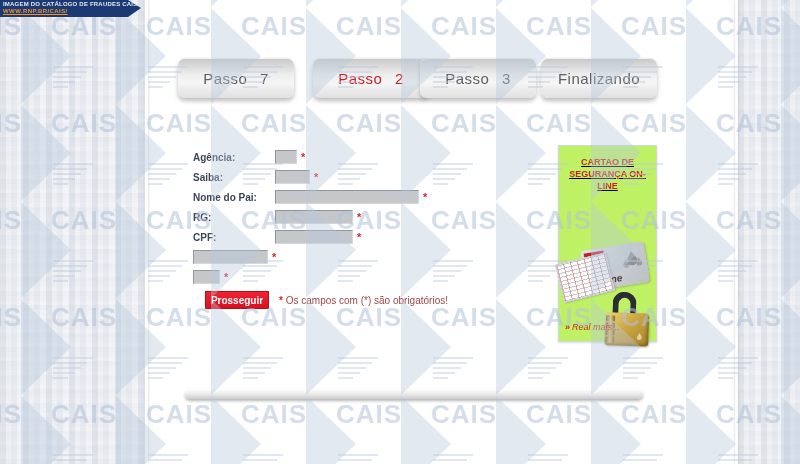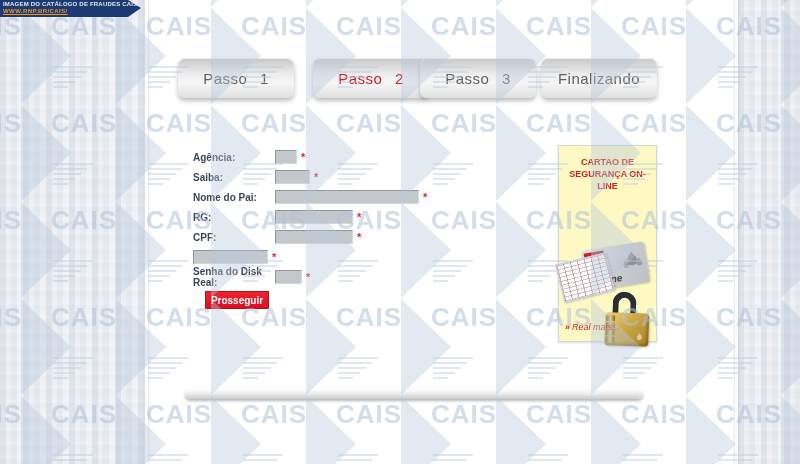--- a/index.html
+++ b/index.html
@@ -58,22 +58,22 @@
   .req{color:#e01e28;font-size:11px;font-weight:bold;margin-left:4px;line-height:10px;}
   .btnrow{position:absolute;left:205px;top:291px;z-index:10;display:flex;align-items:center;}
   .btn{width:62px;height:16px;background:linear-gradient(180deg,#ef2433,#d8101f);
        border:1px solid #b30e1a;color:#ffffff;font-size:10px;font-weight:bold;
        display:flex;align-items:center;justify-content:center;cursor:pointer;}
   .note{margin-left:10px;font-size:10px;color:#a04545;}
   .note .mark{color:#e01e28;font-weight:bold;}
 
   
   .scard{position:absolute;left:558px;top:145px;width:99px;height:197px;z-index:10;
-         background:#fef9c3;border:1px solid #d3d6db;box-shadow:0 1px 2px rgba(150,155,165,.35);
-         box-sizing:border-box;overflow:visible;}
+         background:#bef264;border:1px solid #d3d6db;box-shadow:0 1px 2px rgba(150,155,165,.35);
+         box-sizing:border-box;overflow:visible;text-decoration:underline;}
   .scard .title{margin:10px auto 0;width:78px;text-align:center;font-size:9px;font-weight:bold;
                 line-height:12px;color:#cc2027;}
   .scard .body{margin:6px auto 0;width:72px;text-align:center;font-size:9px;line-height:11px;color:#2e3d5c;}
   .graycard{position:absolute;left:24px;top:100px;width:64px;height:41px;border-radius:3px;
             background:linear-gradient(120deg,#e4e5e7 0%,#caccce 55%,#bdbfc2 100%);
             transform:rotate(-9deg);box-shadow:1px 1px 2px rgba(90,95,100,.4);}
   .graycard .chip{position:absolute;left:3px;top:3px;width:20px;height:7px;background:#c42026;}
   .graycard .online{position:absolute;left:3px;bottom:3px;font-size:10px;font-weight:bold;
                     font-style:italic;color:#44464b;}
   .graycard svg{position:absolute;right:2px;top:7px;}
@@ -108,21 +108,21 @@
 <div class="page"></div>
 <div class="page-edge" style="left:145px;"></div>
 <div class="page-edge" style="left:735px;"></div>
 
 <div class="banner">
   <div class="l1">IMAGEM DO CATÁLOGO DE FRAUDES CAIS/RNP</div>
   <div class="l2">WWW.RNP.BR/CAIS/</div>
 </div>
 
 <div class="tabs">
-    <div class="tab" style="left: 178px;">Passo 1</div>
+    <div class="tab" style="left: 178px;">Passo 7</div>
     <div class="tab active" style="left: 313px;">Passo 2</div>
     <div class="tab" style="left: 420px;">Passo 3</div>
     <div class="tab" style="left: 541px;">Finalizando</div>
   </div>
 
 <div class="form">
     <div class="frow">
       <span class="flabel">Agência:</span>
       <span class="finput" style="width: 20px;"></span>
       <span class="req">*</span>
@@ -145,28 +145,28 @@
     <div class="frow">
       <span class="flabel">CPF:</span>
       <span class="finput" style="width: 76px;"></span>
       <span class="req">*</span>
     </div>
     <div class="frow">
       <span class="finput" style="width: 73px;"></span>
       <span class="req">*</span>
     </div>
     <div class="frow">
-      <span class="flabel">Senha do Disk Real:</span>
       <span class="finput" style="width: 25px;"></span>
       <span class="req">*</span>
     </div>
   </div>
 
 <div class="btnrow">
   <div class="btn">Prosseguir</div>
+  <div class="note"><span class="mark">*</span> <span>Os campos com (*) são obrigatórios!</span></div>
 </div>
 
 <div class="scard">
   <div class="title">CARTAO DE SEGURANÇA ON-LINE</div>
 
   <div class="graycard">
     <div class="chip"></div>
     <svg width="24" height="24" viewBox="0 0 24 24">
       <path d="M12 1c1.6 3.6 5 5.6 5 9.2a5 5 0 0 1-10 0C7 6.6 10.4 4.6 12 1z" fill="#8e9094"></path>
       <path d="M5.5 8c1 2.2 3 3.4 3 5.6a3 3 0 0 1-6 0C2.5 11.4 4.5 10.2 5.5 8z" fill="#9a9ca0"></path>

